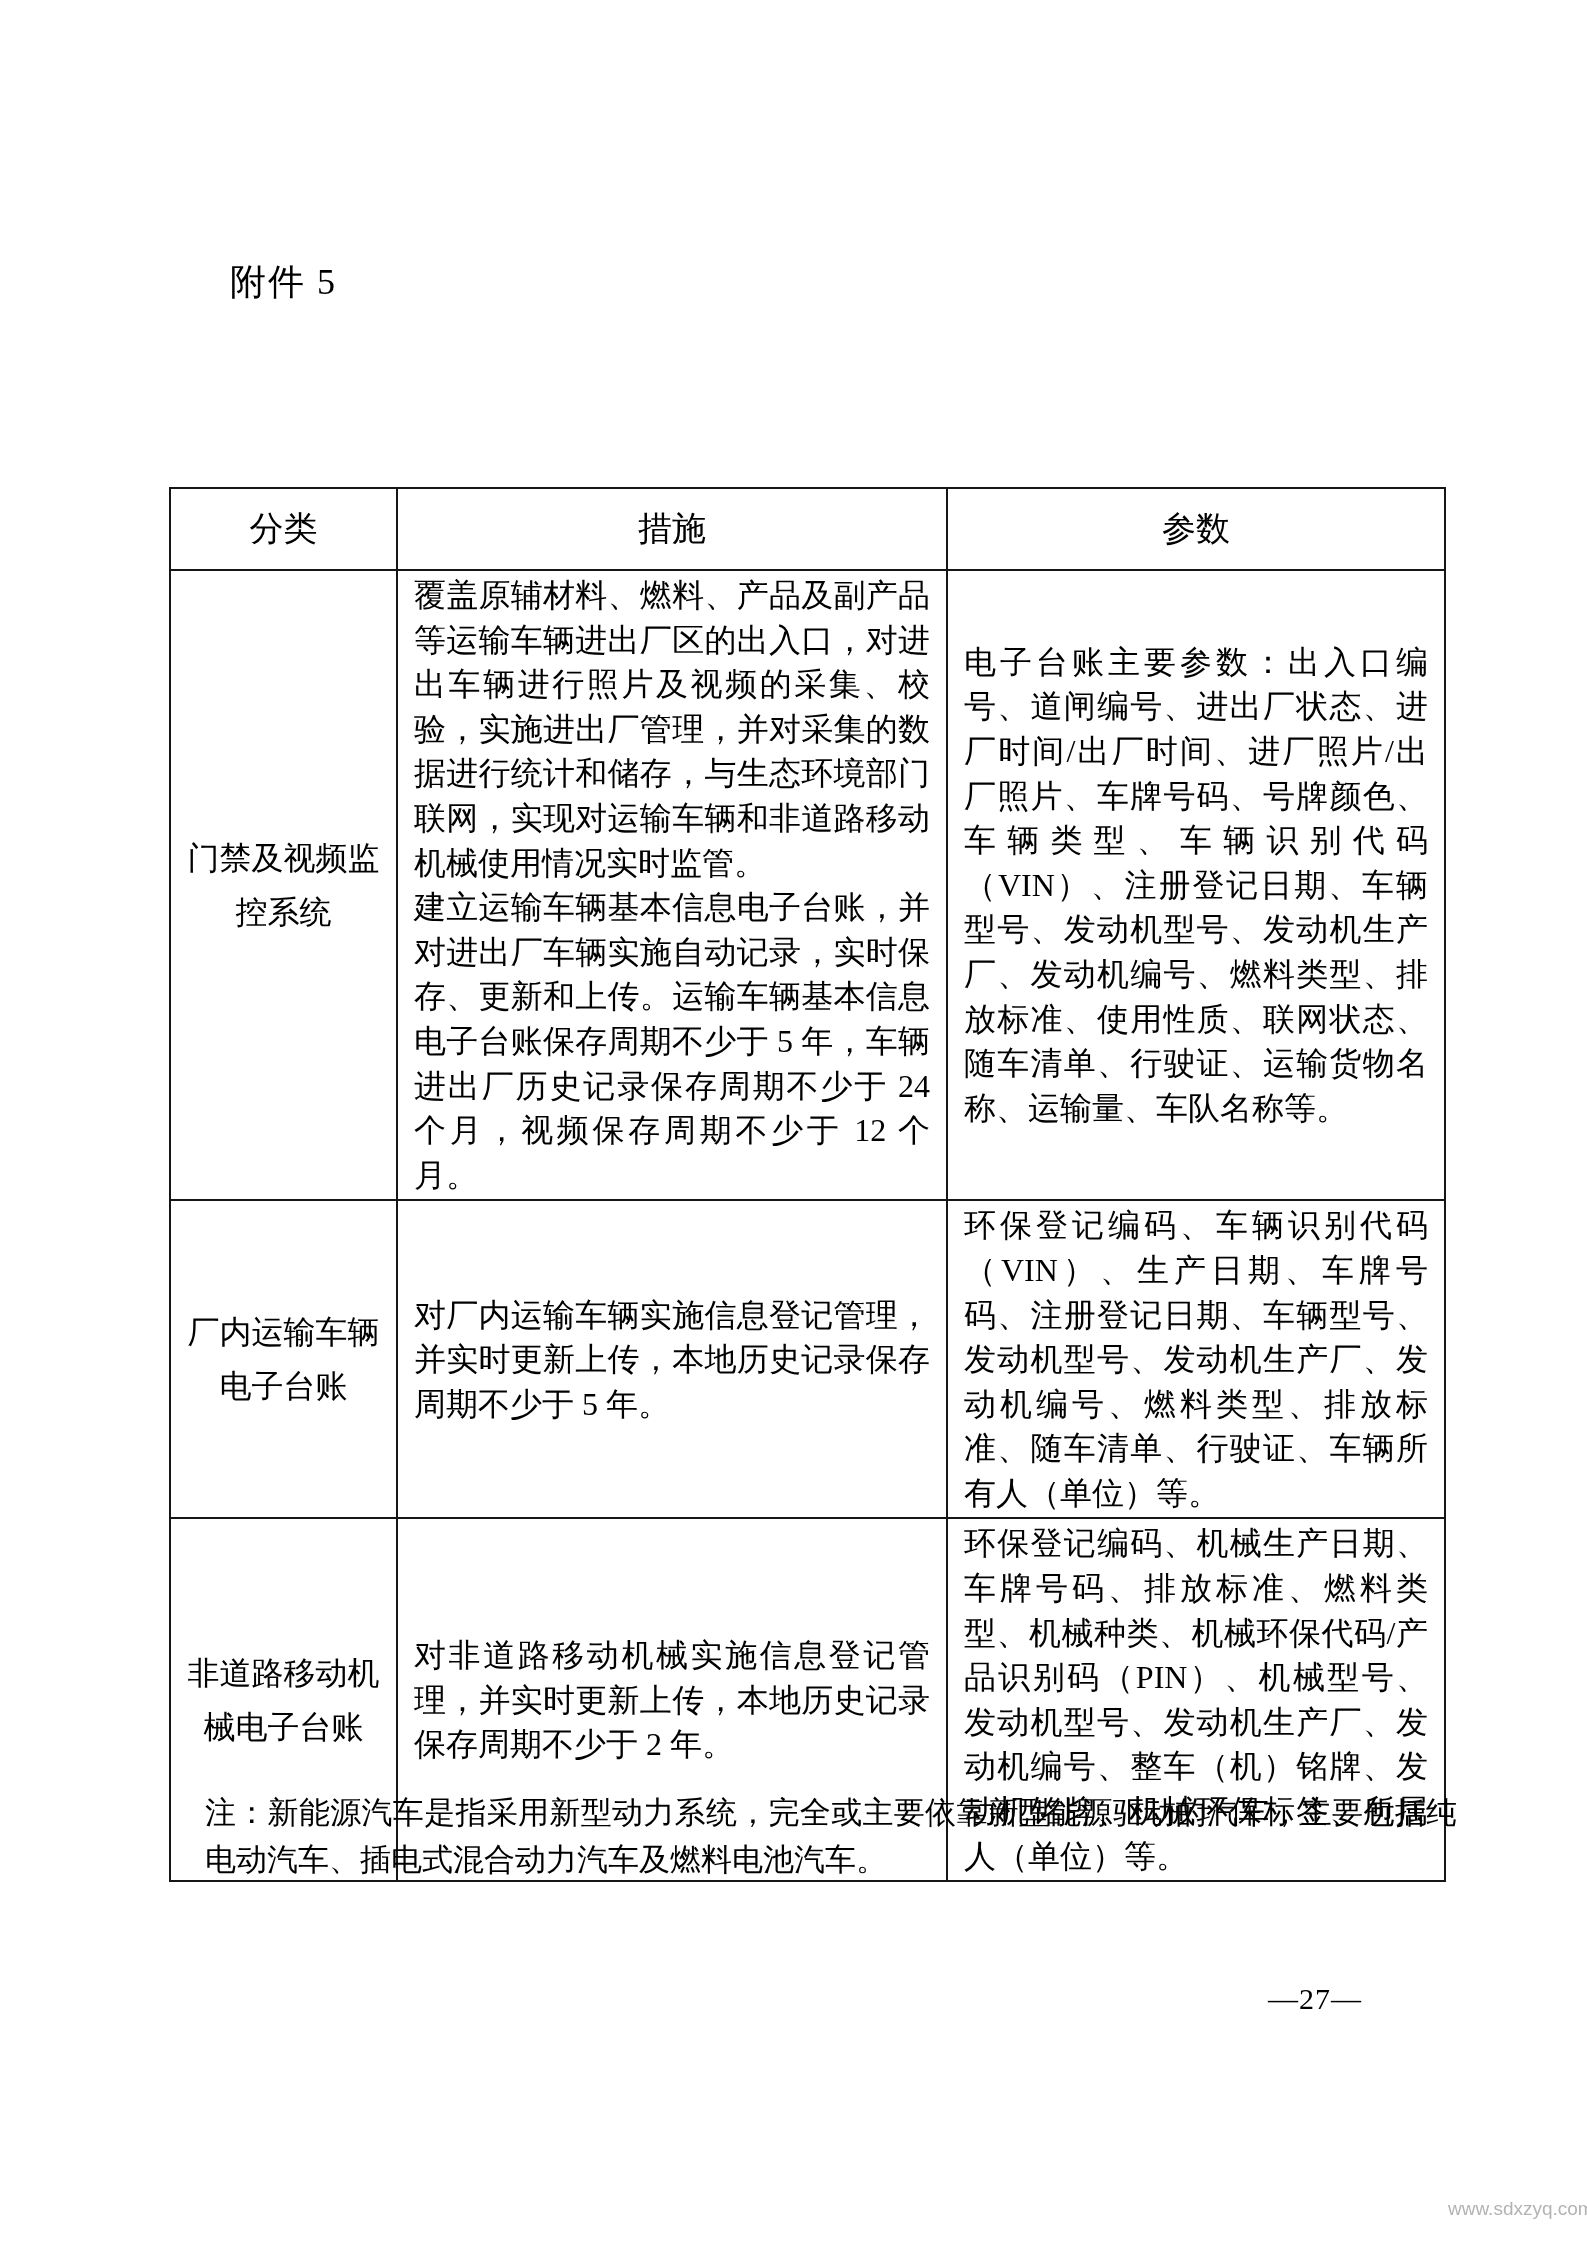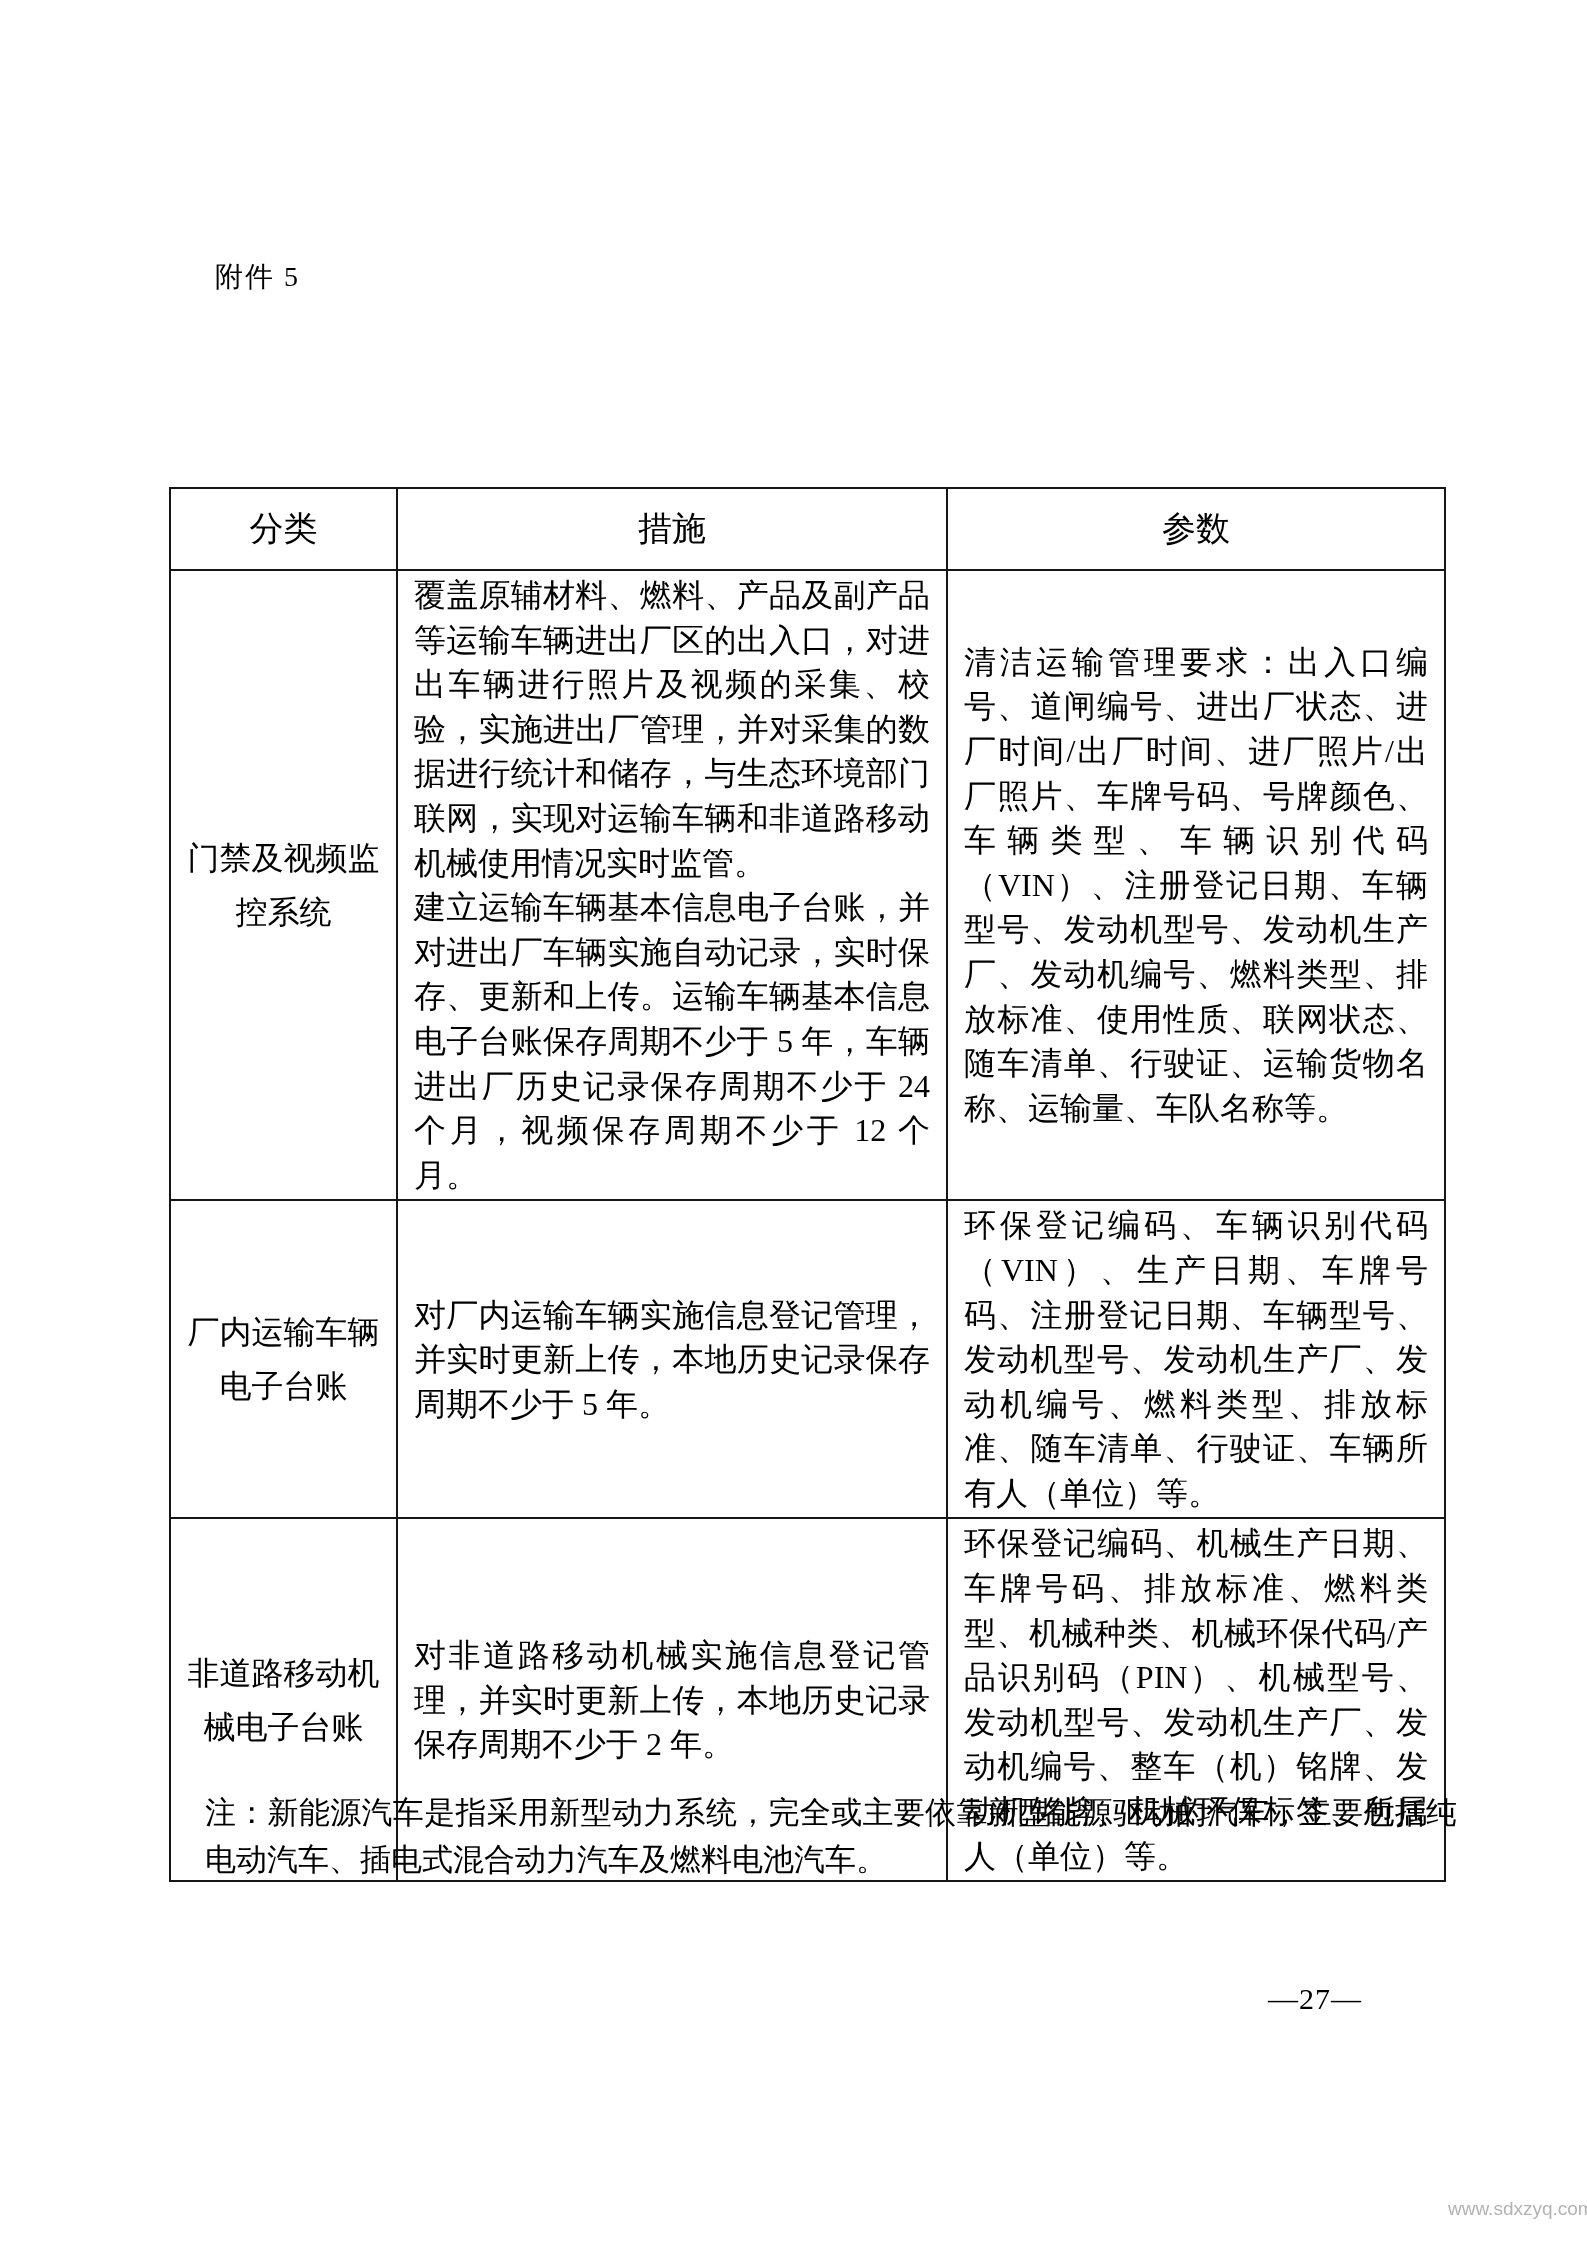--- a/index.html
+++ b/index.html
@@ -6,22 +6,22 @@
   .page{
     position:relative;
     width:1587px;height:2245px;
     margin:0 auto;
     background:#ffffff;
     font-family:"Liberation Serif","DejaVu Serif",serif;
     color:#000;
     overflow:hidden;
   }
   .attachment-label{
-    position:absolute;left:215px;top:258px;
-    font-size:28px;letter-spacing:2px;
+    position:absolute;left:230px;top:258px;
+    font-size:36px;letter-spacing:2px;
   }
   .doc-title{
     position:absolute;left:163px;top:356px;width:1275px;
     text-align:center;font-size:60px;font-weight:bold;letter-spacing:1px;
   }
   table.req-table{
     position:absolute;left:169px;top:487px;width:1275px;
     border-collapse:collapse;table-layout:fixed;
   }
   table.req-table td,table.req-table th{
@@ -73,21 +73,21 @@
       <th class="hdr">分类</th>
       <th class="hdr">措施</th>
       <th class="hdr">参数</th>
     </tr>
     <tr style="height:581px;">
       <td class="category-cell">门禁及视频监控系统</td>
       <td class="measures-cell">
         <p>覆盖原辅材料、燃料、产品及副产品等运输车辆进出厂区的出入口，对进出车辆进行照片及视频的采集、校验，实施进出厂管理，并对采集的数据进行统计和储存，与生态环境部门联网，实现对运输车辆和非道路移动机械使用情况实时监管。</p>
         <p>建立运输车辆基本信息电子台账，并对进出厂车辆实施自动记录，实时保存、更新和上传。运输车辆基本信息电子台账保存周期不少于 5 年，车辆进出厂历史记录保存周期不少于 24 个月，视频保存周期不少于 12 个月。</p>
       </td>
-      <td class="parameters-cell">清洁运输管理要求：出入口编号、道闸编号、进出厂状态、进厂时间/出厂时间、进厂照片/出厂照片、车牌号码、号牌颜色、车辆类型、车辆识别代码（VIN）、注册登记日期、车辆型号、发动机型号、发动机生产厂、发动机编号、燃料类型、排放标准、使用性质、联网状态、随车清单、行驶证、运输货物名称、运输量、车队名称等。</td>
+      <td class="parameters-cell">电子台账主要参数：出入口编号、道闸编号、进出厂状态、进厂时间/出厂时间、进厂照片/出厂照片、车牌号码、号牌颜色、车辆类型、车辆识别代码（VIN）、注册登记日期、车辆型号、发动机型号、发动机生产厂、发动机编号、燃料类型、排放标准、使用性质、联网状态、随车清单、行驶证、运输货物名称、运输量、车队名称等。</td>
     </tr>
     <tr style="height:293px;">
       <td class="category-cell">厂内运输车辆电子台账</td>
       <td class="measures-cell">
         <p>对厂内运输车辆实施信息登记管理，并实时更新上传，本地历史记录保存周期不少于 5 年。</p>
       </td>
       <td class="parameters-cell">环保登记编码、车辆识别代码（VIN）、生产日期、车牌号码、注册登记日期、车辆型号、发动机型号、发动机生产厂、发动机编号、燃料类型、排放标准、随车清单、行驶证、车辆所有人（单位）等。</td>
     </tr>
     <tr style="height:338px;">
       <td class="category-cell">非道路移动机械电子台账</td>

